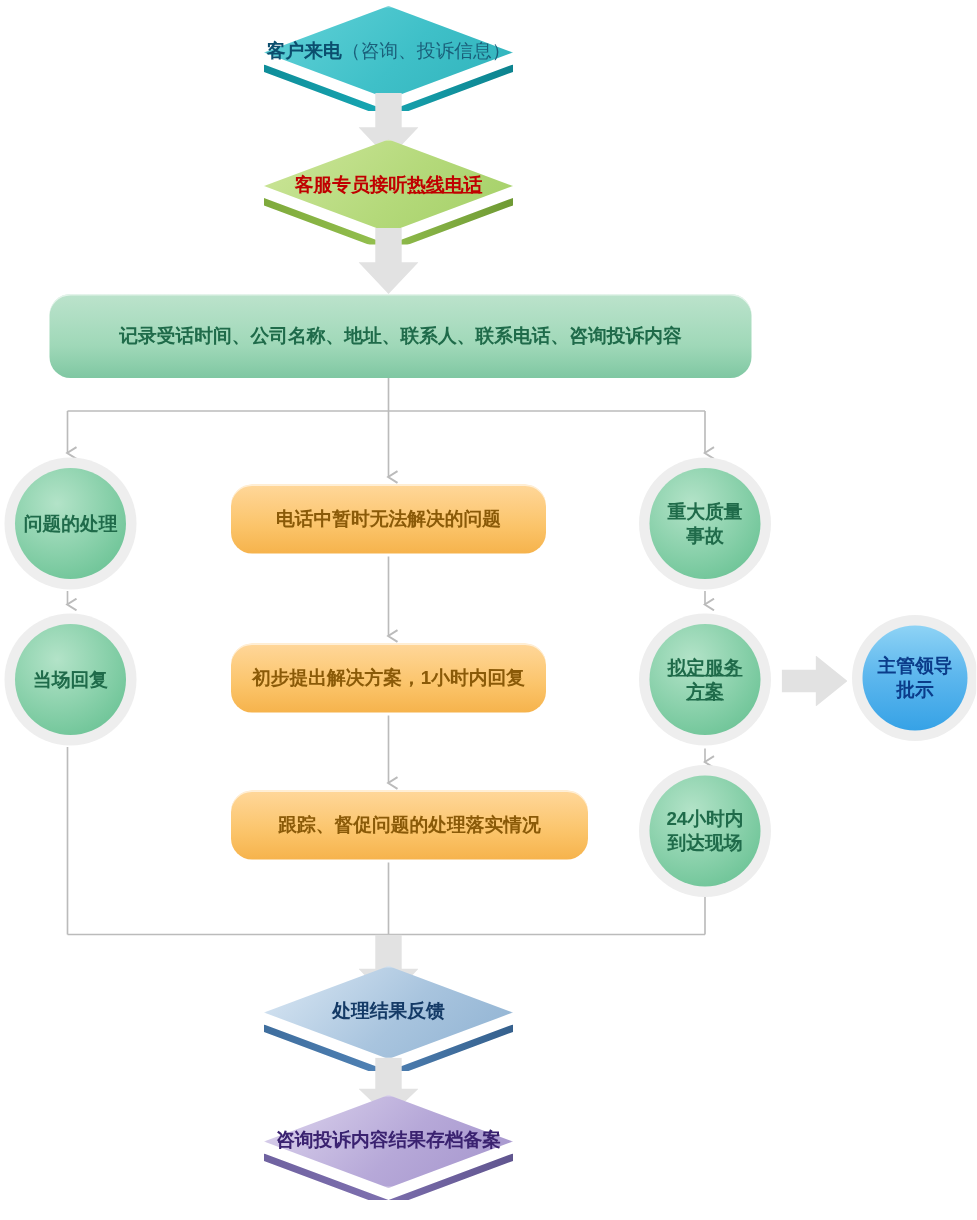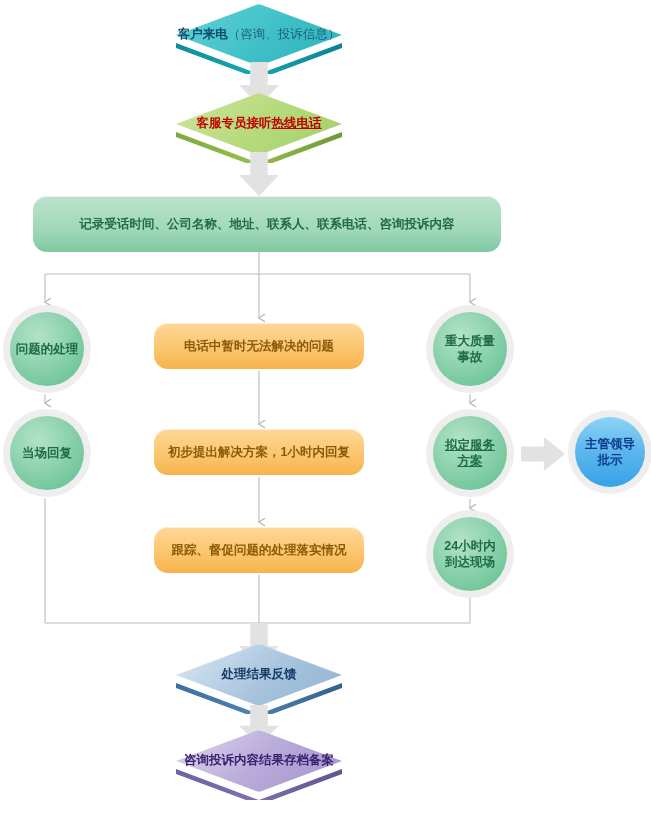--- a/index.html
+++ b/index.html
@@ -205,21 +205,21 @@
               box-shadow:inset 0 1px 0 rgba(255,255,255,.6);">
     <span style="color:#8a5a08; padding:0 10px;">电话中暂时无法解决的问题</span>
   </div>
 
   <div class="bar" style="left:154px; top:429px; width:210px; height:46px;
               background:linear-gradient(180deg,#ffd79a,#fbc46a 60%,#f6b34c);
               box-shadow:inset 0 1px 0 rgba(255,255,255,.6);">
     <span style="color:#8a5a08; padding:0 10px;">初步提出解决方案，1小时内回复</span>
   </div>
 
-  <div class="bar" style="left:154px; top:527px; width:210px; height:46px;
+  <div class="bar" style="left:154px; top:527px; width:238px; height:46px;
               background:linear-gradient(180deg,#ffd79a,#fbc46a 60%,#f6b34c);
               box-shadow:inset 0 1px 0 rgba(255,255,255,.6);">
     <span style="color:#8a5a08; padding:0 10px;">跟踪、督促问题的处理落实情况</span>
   </div>
 
   <div class="circ" style="left:426px; top:305px; width:88px; height:88px;">
     <div class="ring"></div>
     <div class="inner" style="background:radial-gradient(circle at 38% 32%, #b3e3c8, #76c89d 72%, #62bb8e);"></div>
     <div class="clabel" style="color:#1f6b4a;">
       <div>重大质量</div>

